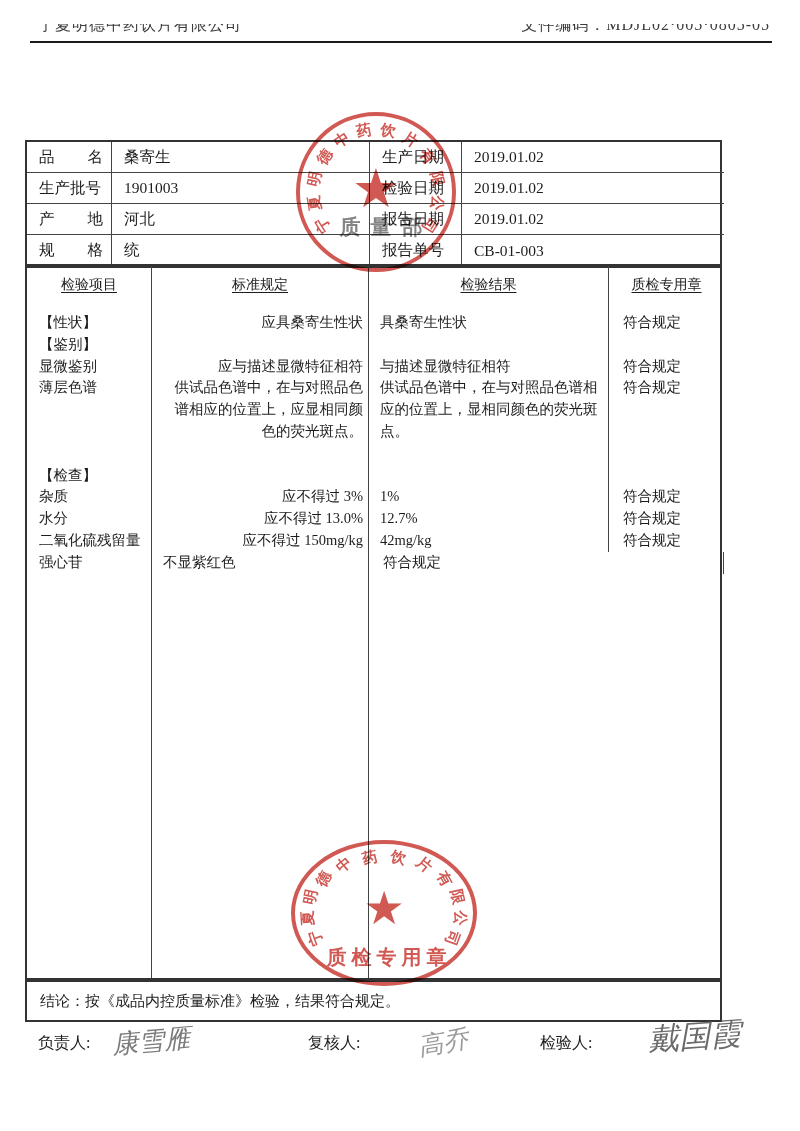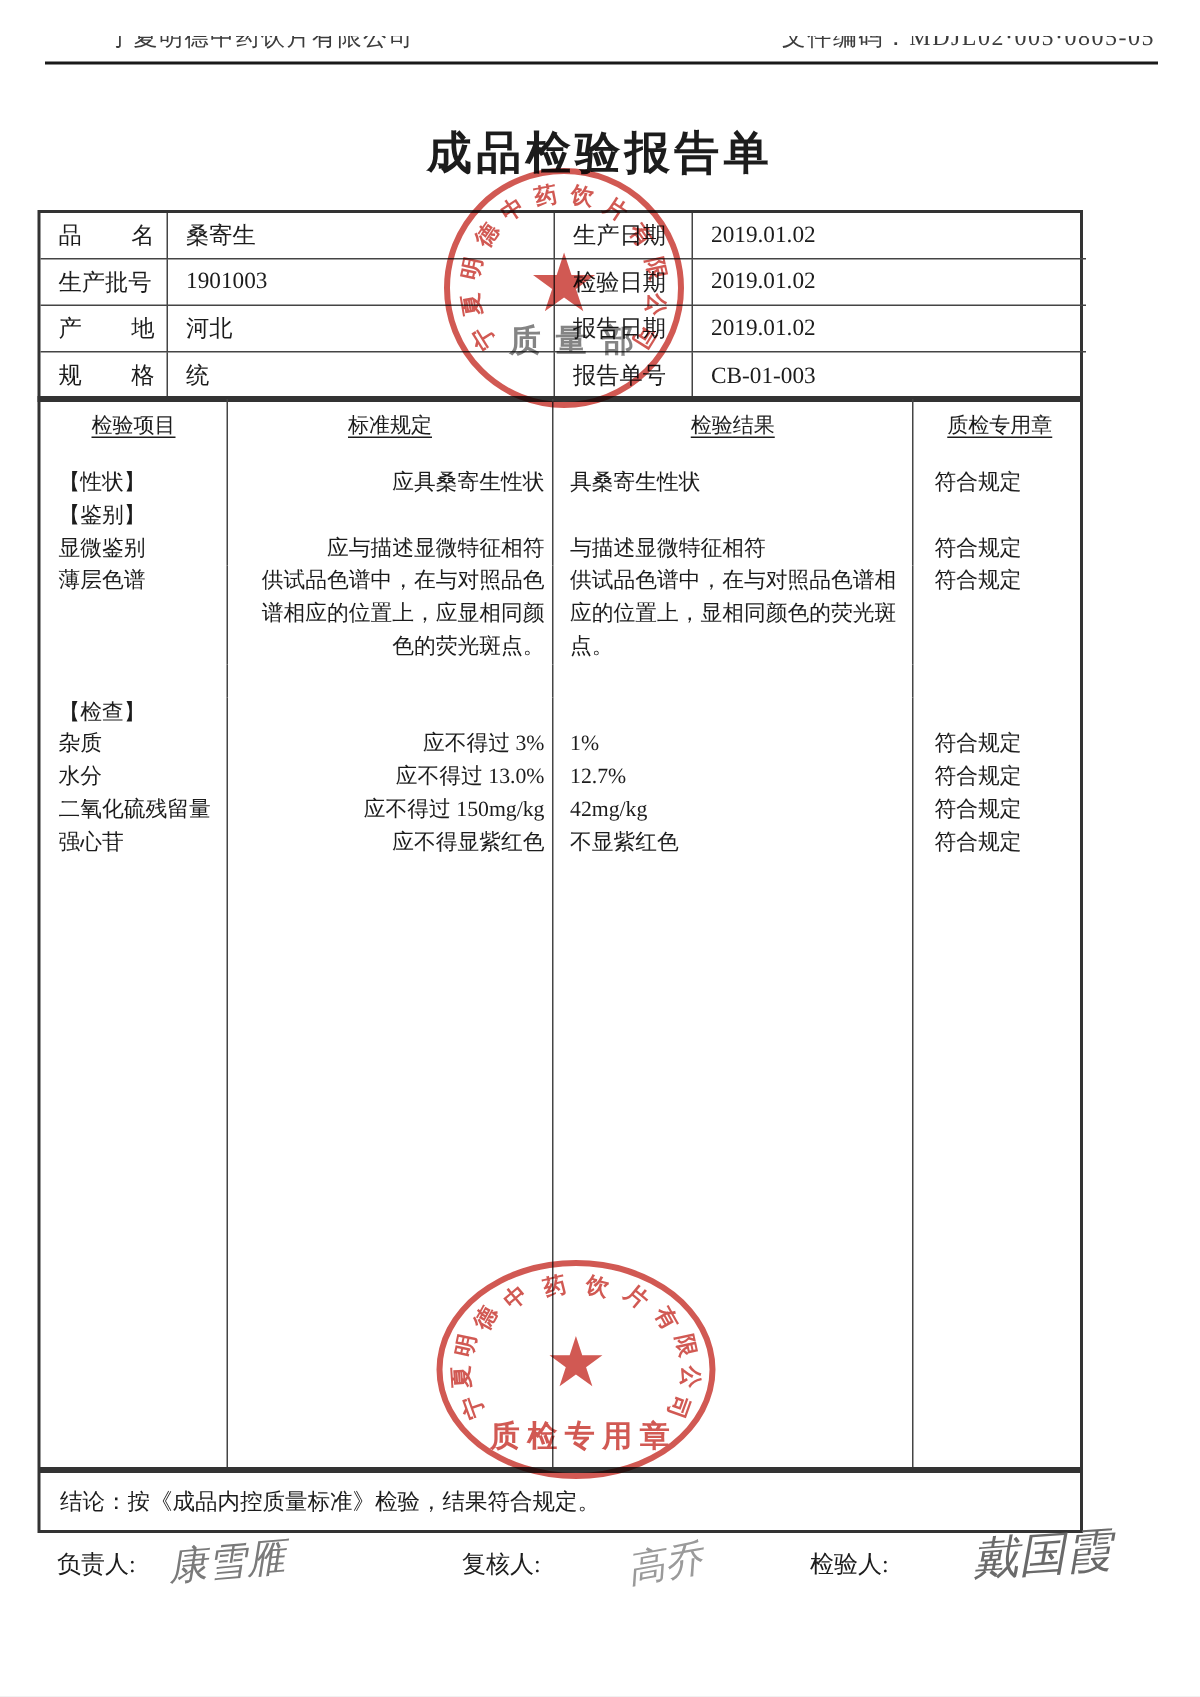--- a/index.html
+++ b/index.html
@@ -6,21 +6,21 @@
   .page{
     position:relative;width:800px;height:1131px;background:#ffffff;
     font-family:"Liberation Serif","DejaVu Serif",serif;color:#1c1c1c;
     overflow:hidden;margin:0 auto;
   }
   
   .top-header{position:absolute;left:30px;top:0;width:742px;height:41px;border-bottom:2.5px solid #1a1a1a;}
   .top-clip{position:absolute;left:0;top:24px;right:0;height:15px;overflow:hidden;color:#3c3c3c;}
   .top-clip .inner{position:absolute;top:-9px;white-space:nowrap;font-size:16px;letter-spacing:1px;}
   .top-clip .inner.right{right:2px;left:auto;}
-  .company{left:8px;margin-left:34px;}
+  .company{left:8px;}
   
   .title{position:absolute;left:0;top:82px;width:100%;text-align:center;
     font-size:30px;font-weight:bold;letter-spacing:3px;}
   
   .info{position:absolute;left:25px;top:140px;width:697px;display:grid;
     grid-template-columns:85px 258px 92px 262px;grid-auto-rows:31px;
     border:2px solid #333;box-sizing:border-box;font-size:15.5px;}
   .info .cell{display:flex;align-items:center;padding-left:12px;box-sizing:border-box;
     border-right:1.3px solid #444;border-bottom:1.3px solid #444;overflow:hidden;}
   .info .cell.lastcol{border-right:none;}
@@ -63,21 +63,20 @@
 
   <div class="top-header">
     <div class="top-clip company">
       <span class="inner">宁夏明德中药饮片有限公司</span>
     </div>
     <div class="top-clip" style="left:auto;right:0;width:300px;">
       <span class="inner right">文件编码：MDJL02·005·0805-05</span>
     </div>
   </div>
 
-  <div class="title">成品检验报告单</div>
 
   <div class="info" id="info-table">
       <div class="cell">
         <span class="jlabel">品名</span>
       </div>
       <div class="cell">
         <span>桑寄生</span>
       </div>
       <div class="cell">
         <span>生产日期</span>
@@ -166,21 +165,20 @@
       <div class="bcell c4 p4">符合规定</div>
       <div class="bcell c1 p1">水分</div>
       <div class="bcell c2 p2">应不得过 13.0%</div>
       <div class="bcell c3 p3">12.7%</div>
       <div class="bcell c4 p4">符合规定</div>
       <div class="bcell c1 p1">二氧化硫残留量</div>
       <div class="bcell c2 p2">应不得过 150mg/kg</div>
       <div class="bcell c3 p3">42mg/kg</div>
       <div class="bcell c4 p4">符合规定</div>
       <div class="bcell c1 p1">强心苷</div>
-      <div class="bcell c2 p2">应不得显紫红色</div>
       <div class="bcell c3 p3">不显紫红色</div>
       <div class="bcell c4 p4">符合规定</div>
       <div class="bcell c1"></div>
       <div class="bcell c2"></div>
       <div class="bcell c3"></div>
       <div class="bcell c4"></div>
     </div>
 
   <div class="conclusion">
     <span>结论：按《成品内控质量标准》检验，结果符合规定。</span>

